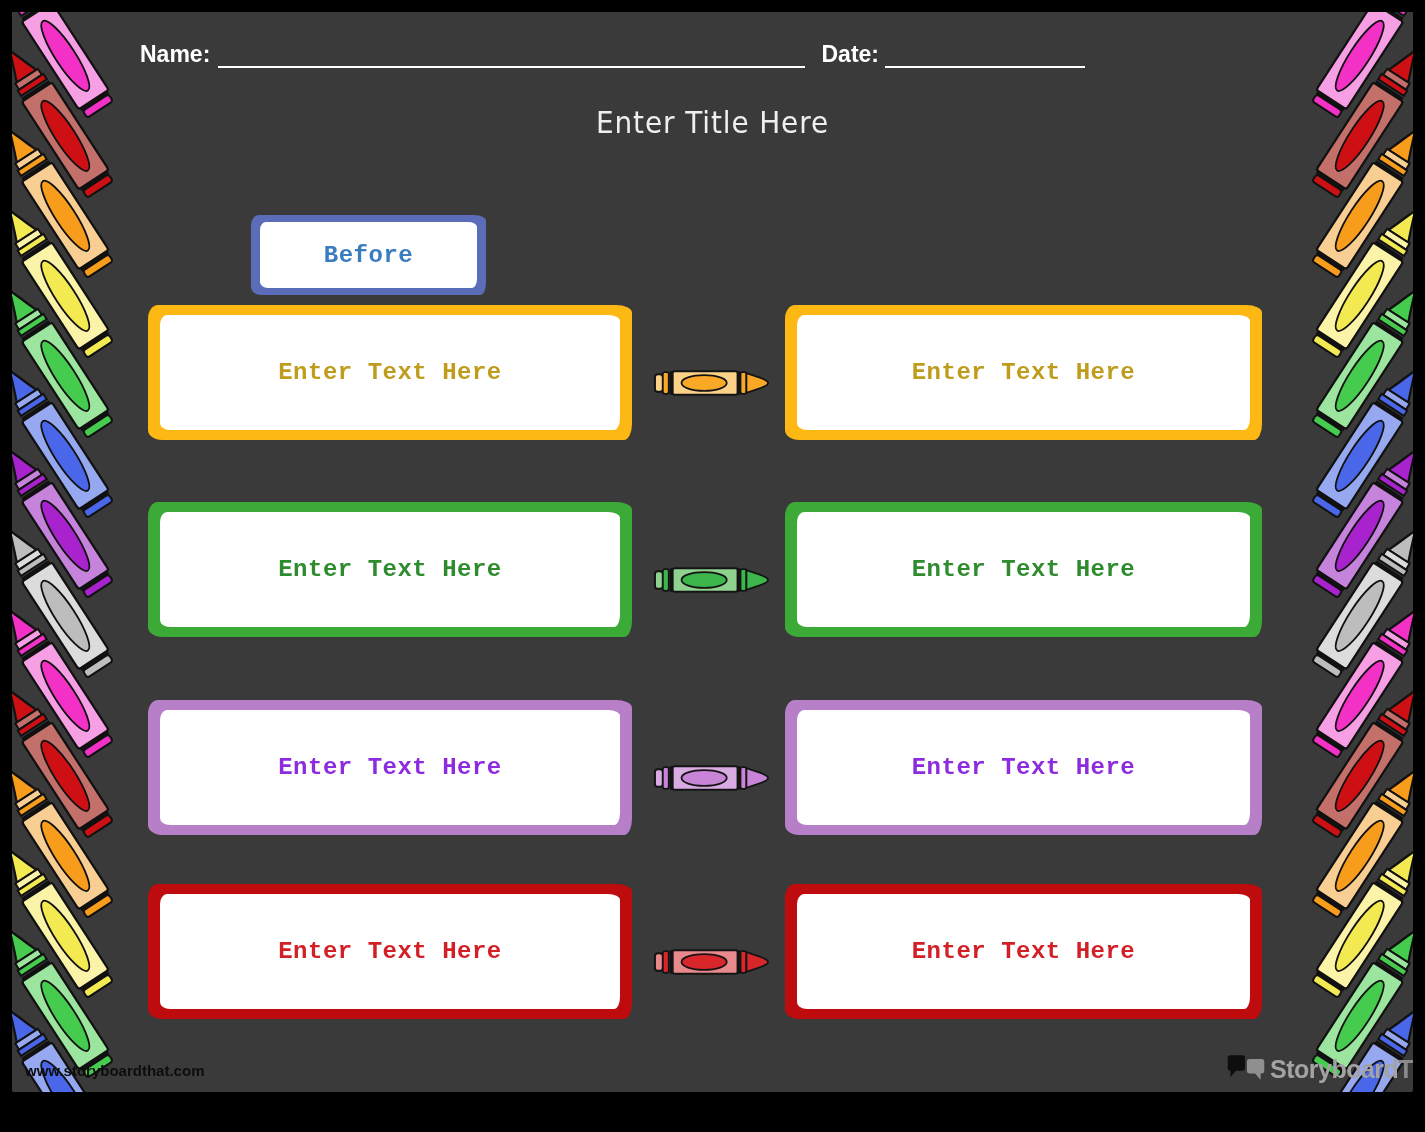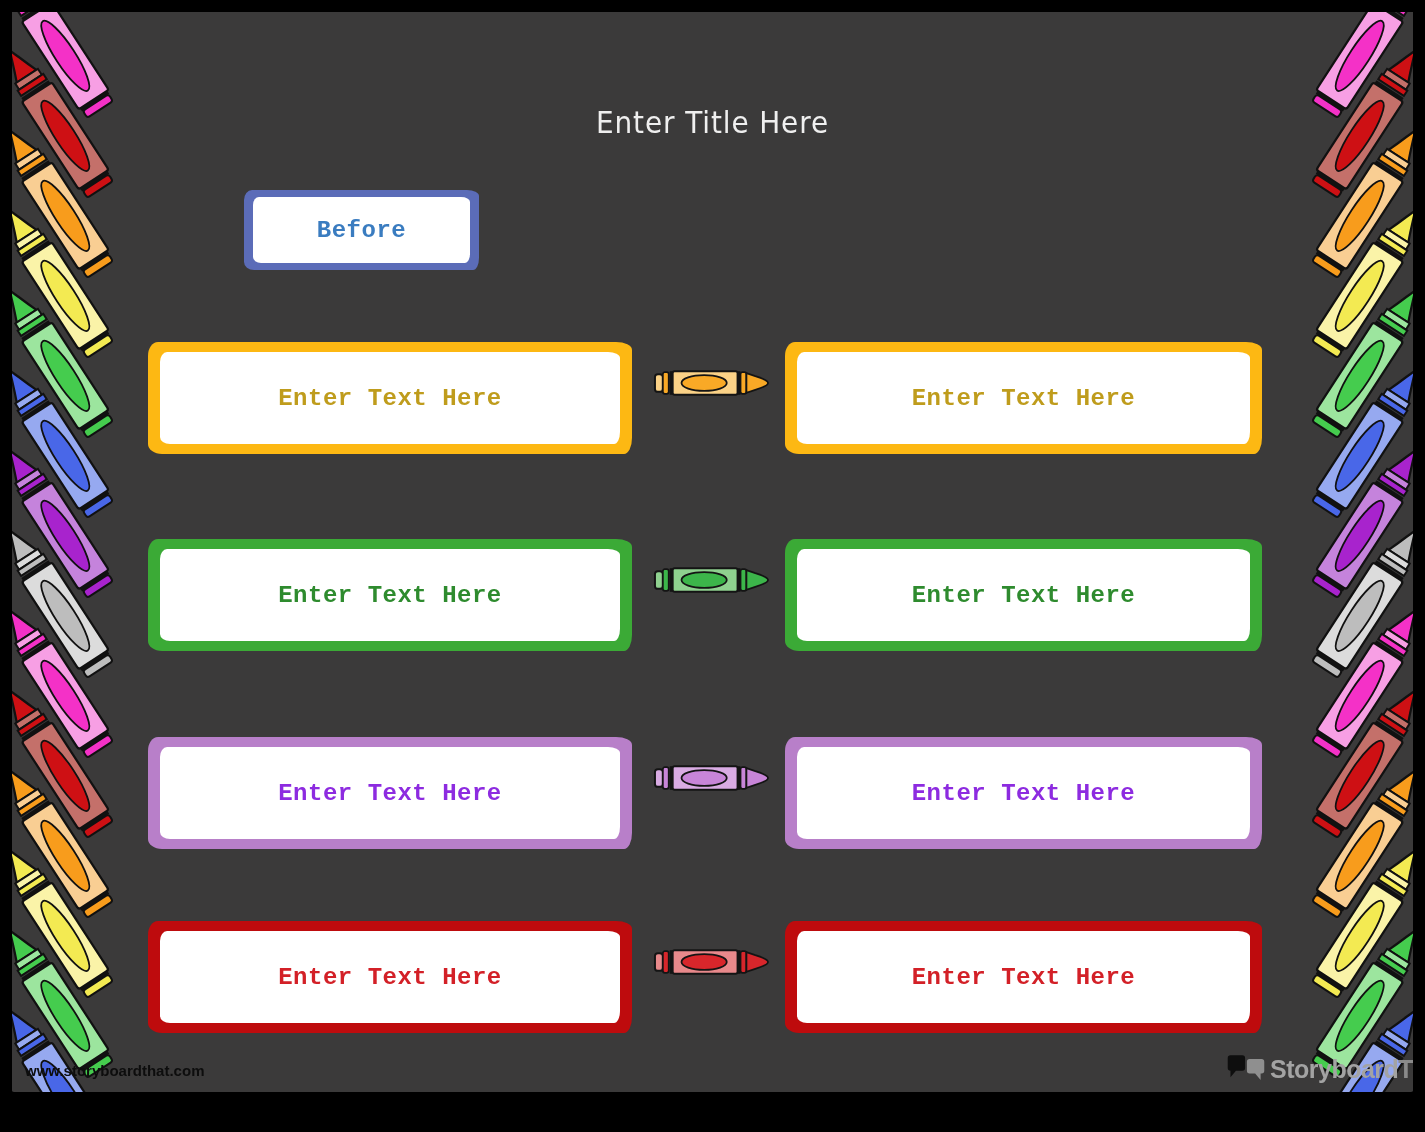--- a/index.html
+++ b/index.html
@@ -21,29 +21,29 @@
   .date-line{width:200px;margin-left:6px;}
 
   .title{position:absolute;left:0;right:0;top:92px;text-align:center;color:#EFEFEF;
          font-size:31px;letter-spacing:1px;transform:scaleX(.9);z-index:2;
          font-family:"DejaVu Sans",sans-serif;font-weight:500;}
 
   
   .hbox{position:absolute;top:178px;width:235px;height:80px;background:var(--border);
         padding:7px 9px;box-sizing:border-box;z-index:2;
         border-radius:8px 12px 6px 10px / 10px 6px 12px 8px;}
-  .hbox.before{left:232px;}
+  .hbox.before{left:239px;margin-top:25px;}
   .hbox.after{left:886px;}
   .hbox-inner{width:100%;height:100%;background:#fff;display:flex;align-items:center;justify-content:center;
         border-radius:6px 9px 5px 8px / 8px 5px 9px 6px;}
   .hand{font-family:"Liberation Mono",monospace;font-weight:700;font-size:24px;color:var(--text);letter-spacing:.5px;}
 
   .row{position:absolute;left:136px;width:1114px;height:156px;z-index:2;}
-  .cbox{position:absolute;top:0;height:112px;background:var(--border);padding:10px 12px;box-sizing:border-box;
-        border-radius:10px 16px 8px 14px / 14px 8px 16px 10px;margin-top:37px;}
+  .cbox{position:absolute;top:0;height:135px;background:var(--border);padding:10px 12px;box-sizing:border-box;
+        border-radius:10px 16px 8px 14px / 14px 8px 16px 10px;}
   .cbox.bleft{left:0;width:484px;}
   .cbox.bright{left:637px;width:477px;}
   .cbox-inner{width:100%;height:100%;background:#fff;display:flex;align-items:center;justify-content:center;
         border-radius:7px 12px 6px 10px / 10px 6px 12px 7px;}
   .connector{position:absolute;left:505px;top:63px;width:118px;height:30px;}
   .k-body{fill:var(--cbody);stroke:#141414;stroke-width:2;}
   .k-accent{fill:var(--caccent);stroke:#141414;stroke-width:1.8;}
   .k-dark{fill:#141414;}
 
   .watermark{position:absolute;left:13px;top:1050px;color:#0D0D0D;font-weight:700;font-size:15px;z-index:3;}
@@ -356,20 +356,26 @@
             <rect x="15" y="37" width="30" height="8" style="fill:#C583DC;stroke:#111;stroke-width:2.2"></rect>
             <rect x="13" y="45" width="34" height="7" style="fill:#A823CD;stroke:#111;stroke-width:2.2"></rect>
             <rect x="12" y="54" width="36" height="4" style="fill:#111"></rect>
             <rect x="10" y="58" width="40" height="116" rx="3" style="fill:#C583DC;stroke:#111;stroke-width:2.5"></rect>
             <ellipse cx="30" cy="116" rx="11" ry="46" style="fill:#A823CD;stroke:#111;stroke-width:2"></ellipse>
             <rect x="12" y="174" width="36" height="4" style="fill:#111"></rect>
             <rect x="13" y="178" width="34" height="9" rx="3" style="fill:#A823CD;stroke:#111;stroke-width:2.2"></rect>
           </svg></div>
       </div>
 
+    <div class="topline">
+      <span class="lbl">Name:</span>
+      <span class="uline name-line"></span>
+      <span class="lbl date-lbl">Date:</span>
+      <span class="uline date-line"></span>
+    </div>
 
     <div class="title">Enter Title Here</div>
 
     <div class="hbox before" style="--border: #5B6CB8; --text: #3A7CC0;">
       <div class="hbox-inner">
         <span class="hand">Before</span>
       </div>
     </div>
 
     <div class="row" style="top: 293px; --border: #FDB813; --text: #BF9C1C; --cbody: #FBD287; --caccent: #F9A926;">

